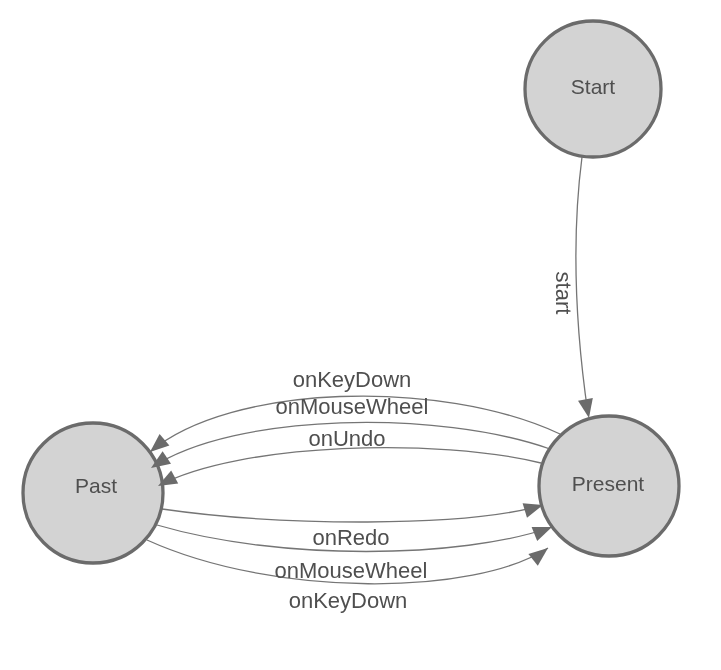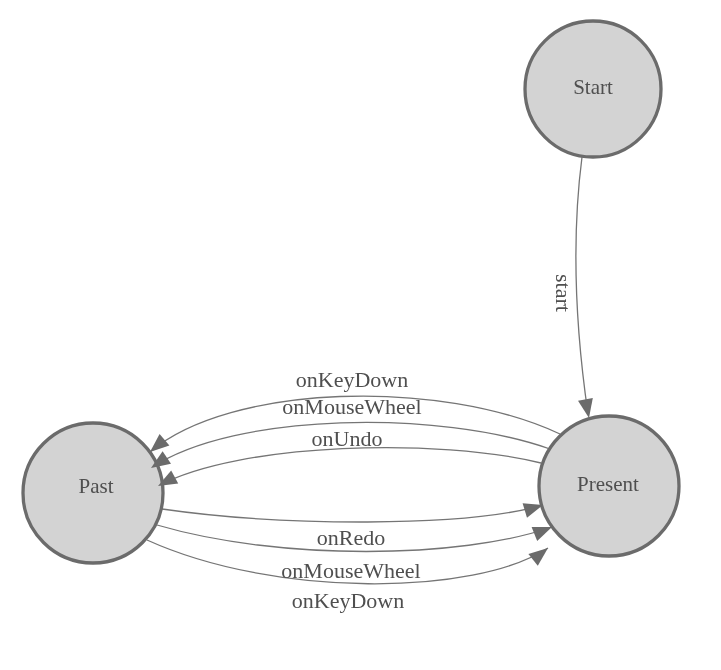--- a/index.html
+++ b/index.html
@@ -6,21 +6,21 @@
   html, body {
     margin: 0;
     padding: 0;
     background: #ffffff;
   }
   .stage {
     width: 721px;
     height: 670px;
     position: relative;
     background: var(--background, #ffffff);
-    font-family: Liberation Serif, serif;
+    font-family: Liberation Sans, sans-serif;
   }
   svg { display: block; }
   .edge {
     fill: none;
     stroke: var(--edge-stroke, #757575);
     stroke-width: 1.3;
   }
   .arrowhead {
     fill: var(--arrow-fill, #6b6b6b);
     stroke: none;

